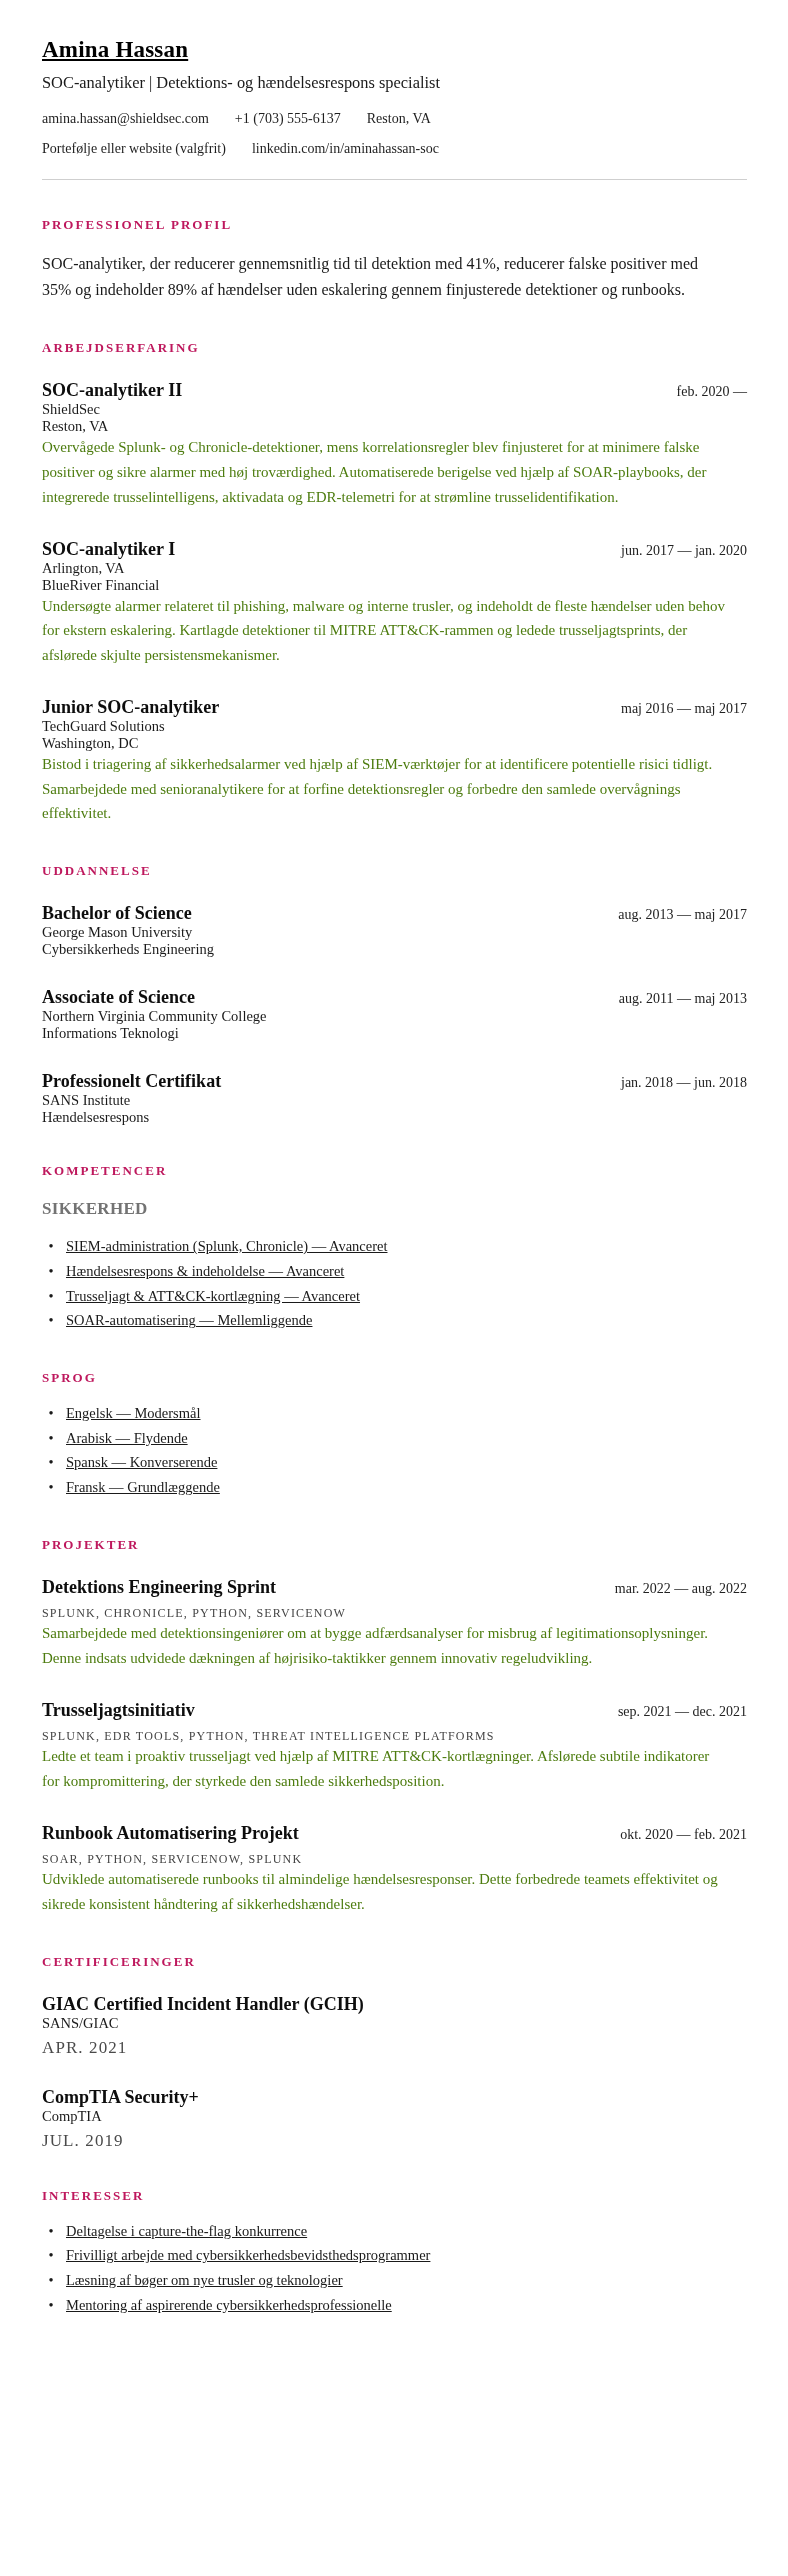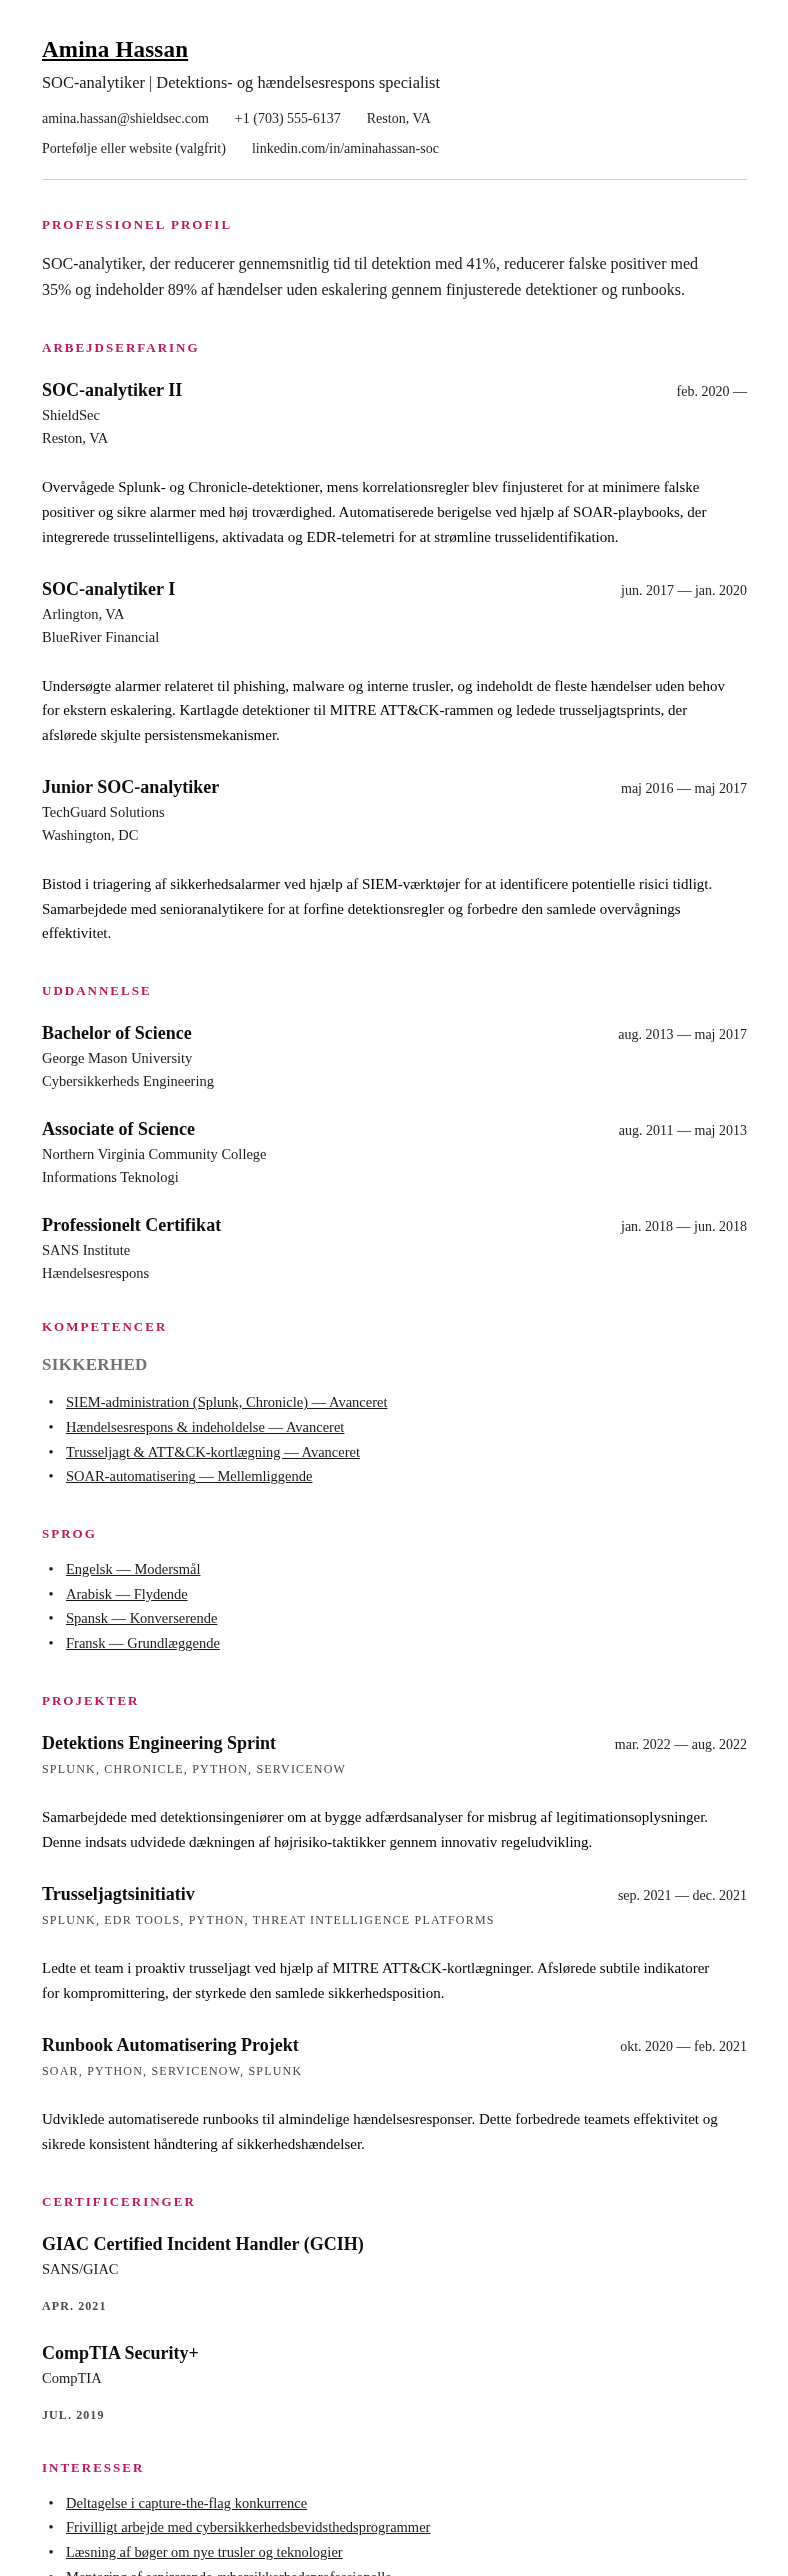--- a/index.html
+++ b/index.html
@@ -77,28 +77,26 @@
     color: #0d0d0d;
   }
   .entry-dates {
     font-size: 14px;
     color: #222222;
     white-space: nowrap;
     padding-left: 16px;
   }
   .entry-sub {
     font-size: 14.5px;
-    margin-top: 6px;
     color: #1a1a1a;
   }
   .entry-desc {
-    margin-top: 28px;
     font-size: 15px;
     line-height: 1.65;
-    color: #000000;
+    color: #4d7c0f;
     max-width: 683px;
   }
   .entry-meta {
     margin-top: 8.5px;
     font-size: 12px;
     letter-spacing: 1.2px;
     color: #444444;
     text-transform: uppercase;
   }
 
@@ -126,26 +124,25 @@
   }
   ul.bullets li::before {
     content: "\2022";
     position: absolute;
     left: 6.6px;
     top: 0;
     color: #1a1a1a;
   }
 
   .cert-date {
-    margin-top: 21px;
-    font-size: 12px;
+    margin-top: 6px;
+    font-size: 17px;
     letter-spacing: 1.1px;
     color: #4a4a4a;
     text-transform: uppercase;
-    font-weight: bold;
   }
 </style>
 </head>
 <body>
 
 <div class="page">
 
   <header>
     <h1 class="name">Amina Hassan</h1>
     <div class="subtitle">SOC-analytiker | Detektions- og hændelsesrespons specialist</div>

